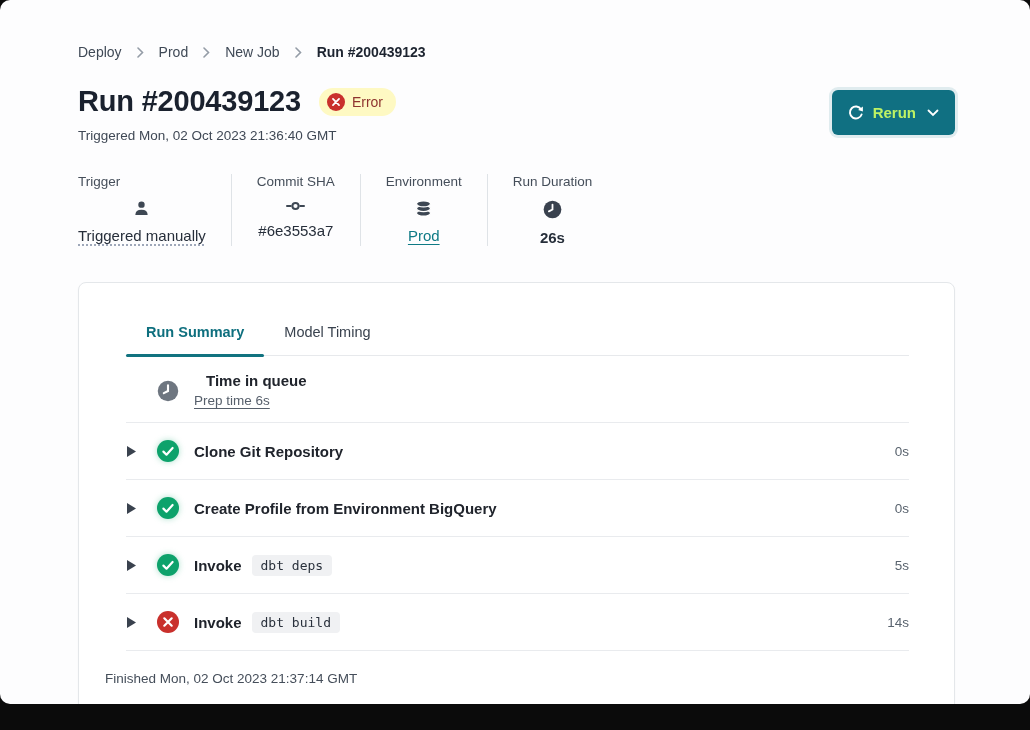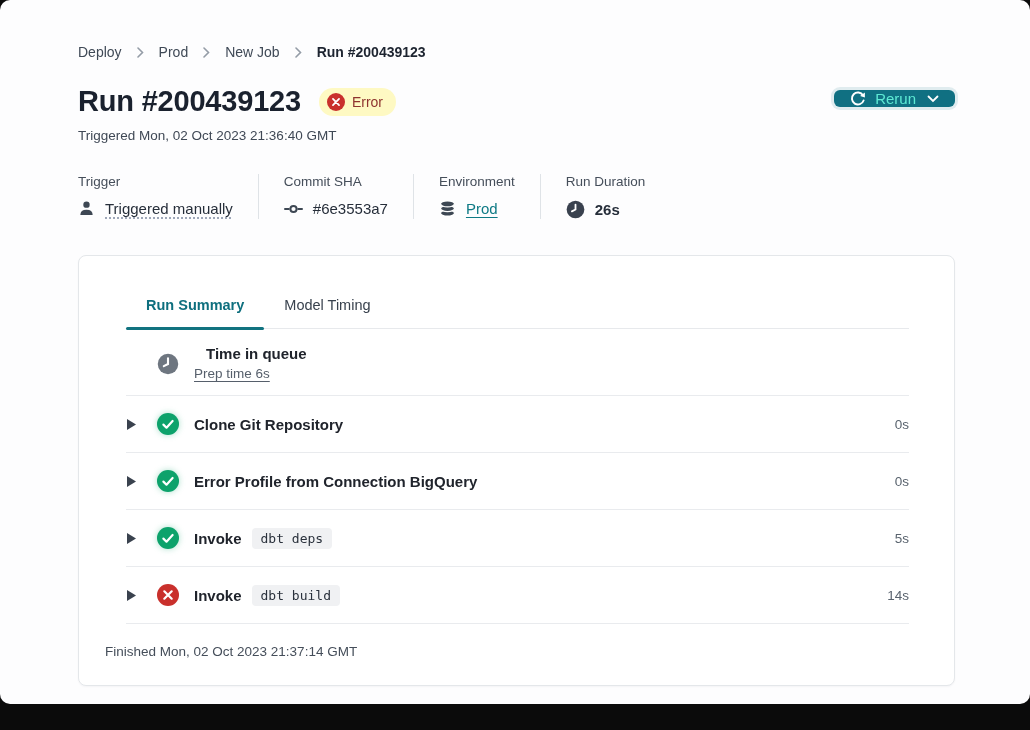--- a/index.html
+++ b/index.html
@@ -20,31 +20,31 @@
   .crumb.current{font-weight:700;color:#1d2430;}
   .crumb-sep{display:flex;align-items:center;}
 
   
   .header-row{display:flex;align-items:flex-start;justify-content:space-between;margin-top:25px;}
   .title-line{display:flex;align-items:center;gap:18px;}
   h1.title{font-size:29px;font-weight:700;color:#1a212e;margin:0;letter-spacing:-.2px;}
   .badge{display:inline-flex;align-items:center;gap:7px;background:#fef9c3;border-radius:16px;
     padding:5px 13px 5px 8px;font-size:14px;color:#8e332f;}
   .triggered{margin-top:10px;font-size:13.5px;color:#3f4855;}
-  .rerun-btn{margin-top:5px;display:flex;align-items:center;gap:9px;background:#107082;color:#5eead4;
-    border:none;border-radius:6px;padding:0 16px;font-size:15px;font-weight:400;cursor:pointer;
+  .rerun-btn{margin-top:5px;display:flex;align-items:center;gap:9px;background:#107082;color:#bef264;
+    border:none;border-radius:6px;padding:14px 16px;font-size:15px;font-weight:700;cursor:pointer;
     box-shadow:0 0 0 3px rgba(16,112,130,.12);font-family:inherit;}
 
   
   .meta-row{display:flex;margin-top:31px;}
   .meta-col{padding-right:25px;border-right:1px solid #dfe3e7;}
   .meta-col + .meta-col{padding-left:25px;}
   .meta-col:last-child{border-right:none;}
   .meta-label{font-size:13.5px;color:#454e5a;}
-  .meta-value{margin-top:11px;display:flex;align-items:center;gap:10px;font-size:15px;color:#262e3a;}
+  .meta-value{margin-top:11px;display:flex;align-items:center;gap:10px;font-size:15px;color:#262e3a;flex-direction:column;}
   .dotted-underline{text-decoration:underline dotted #7f8aa2;text-underline-offset:4px;cursor:default;}
   .teal-link{color:#0e7a85;text-decoration:underline;text-underline-offset:3px;cursor:pointer;}
   .bold-value{font-weight:600;}
 
   
   .card{margin:36px 75px 0 78px;background:#fff;border:1px solid #e4e7ea;border-radius:8px;
     box-shadow:0 1px 2px rgba(16,24,40,.04);}
   .card-inner{padding:0 45px 0 47px;}
 
   
@@ -234,21 +234,21 @@
             <svg width="11" height="13" viewBox="0 0 11 13">
                 <polygon points="1,1 1,12 10,6.5" fill="#3a424e"></polygon>
               </svg>
           </button>
           <span class="status-icon success">
             <svg width="22" height="22" viewBox="0 0 22 22">
                 <circle cx="11" cy="11" r="11" fill="#0da26b"></circle>
                 <path d="M6.4 11.6l3.1 3.1 6.1-6.7" stroke="#fff" stroke-width="2.2" fill="none" stroke-linecap="round" stroke-linejoin="round"></path>
               </svg>
           </span>
-          <span class="step-title">Error Profile from Connection BigQuery</span>
+          <span class="step-title">Create Profile from Environment BigQuery</span>
           <span class="duration">0s</span>
         </div>
 
         <div class="row step-row">
           <button class="caret-btn">
             <svg width="11" height="13" viewBox="0 0 11 13">
                 <polygon points="1,1 1,12 10,6.5" fill="#3a424e"></polygon>
               </svg>
           </button>
           <span class="status-icon success">

